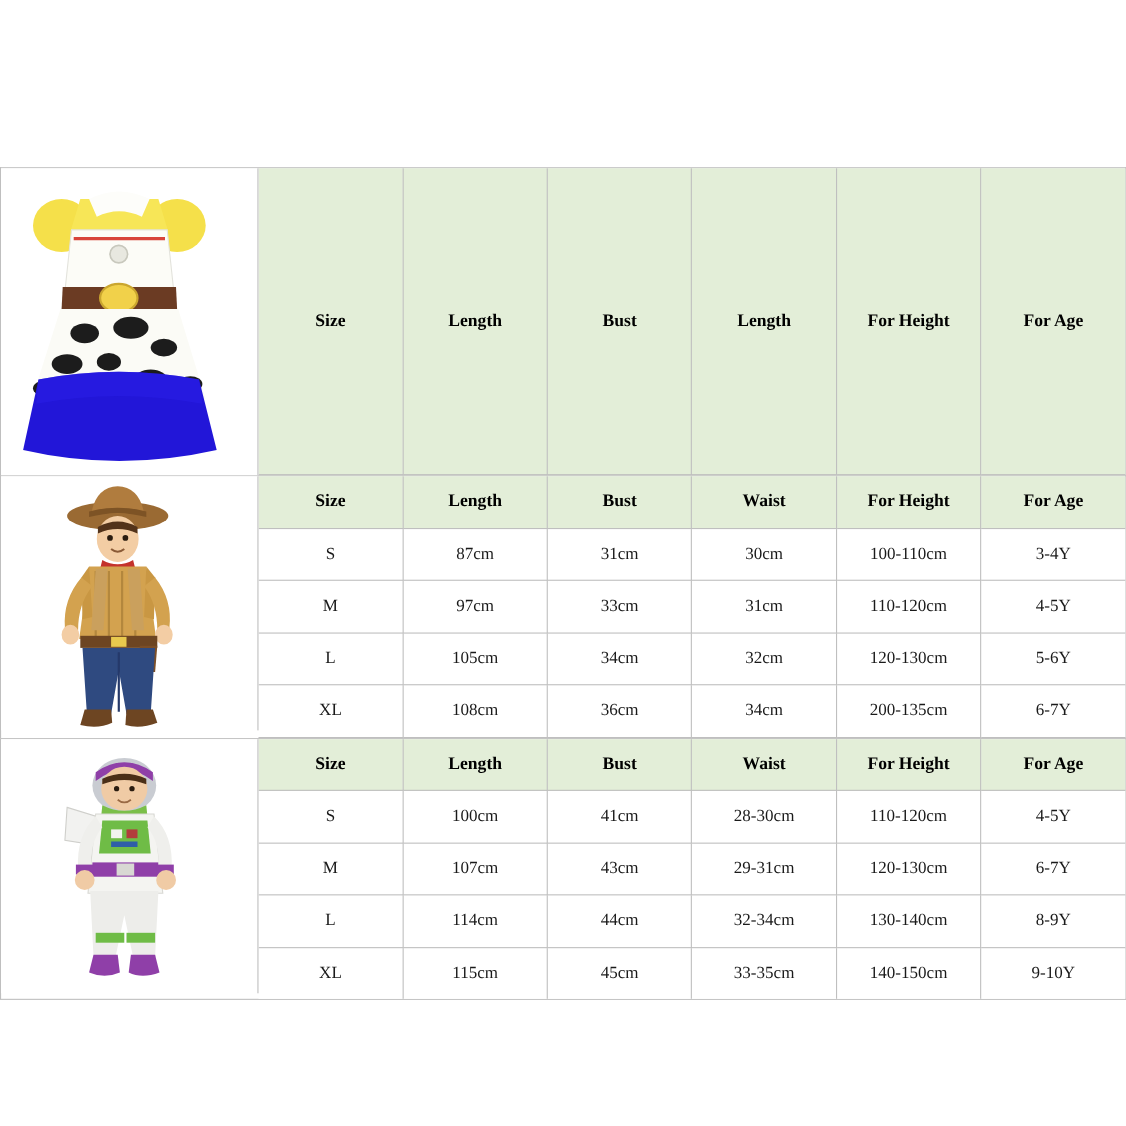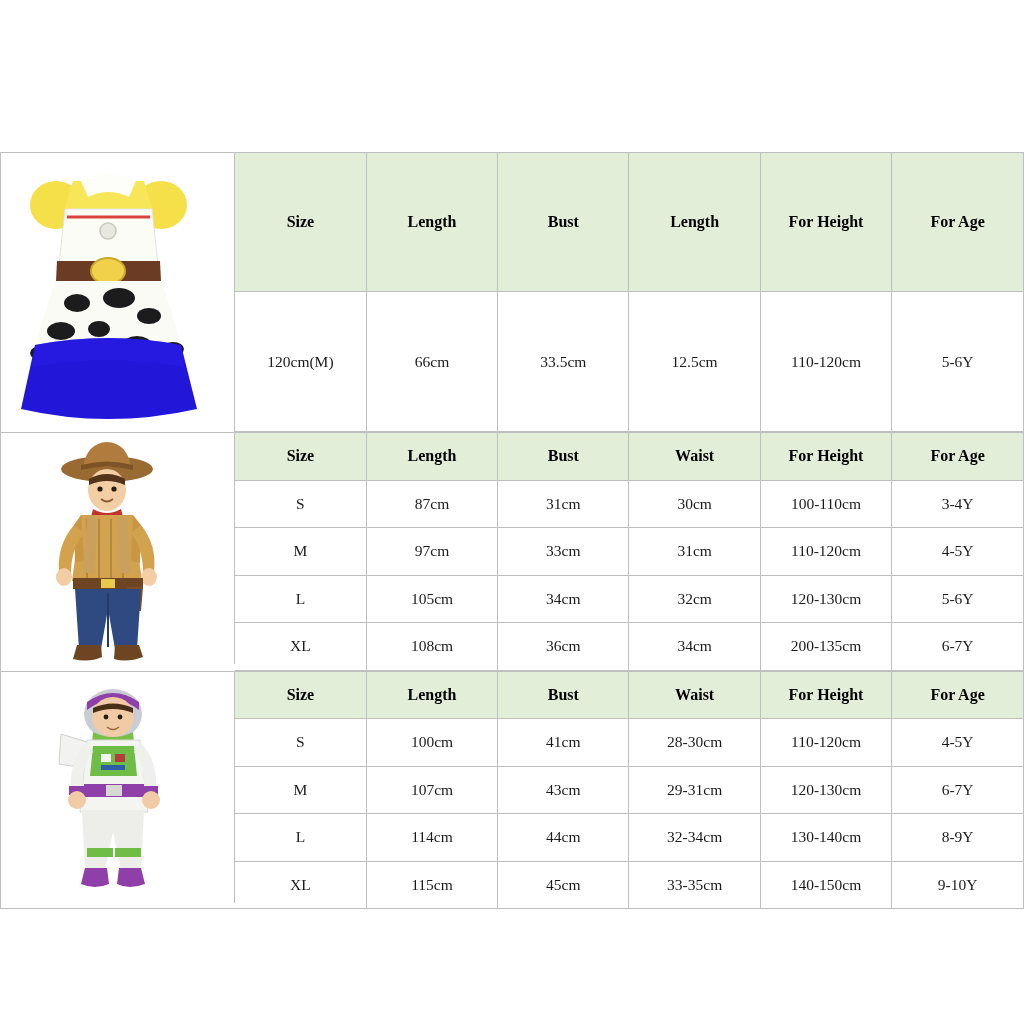--- a/index.html
+++ b/index.html
@@ -145,28 +145,20 @@
       <table class="size-table">
         <tbody>
           <tr class="header-row">
             <th>Size</th>
             <th>Length</th>
             <th>Bust</th>
             <th>Length</th>
             <th>For Height</th>
             <th>For Age</th>
           </tr>
-          <tr>
-            <td>120cm(M)</td>
-            <td>66cm</td>
-            <td>33.5cm</td>
-            <td>12.5cm</td>
-            <td>110-120cm</td>
-            <td>5-6Y</td>
-          </tr>
         </tbody>
       </table>
     </div>
   </div>
 
   <div class="chart-block">
     <div class="img-cell" style="height:231px;">
       <div class="art">
         <svg width="234" height="231" viewBox="0 0 234 231">
 

